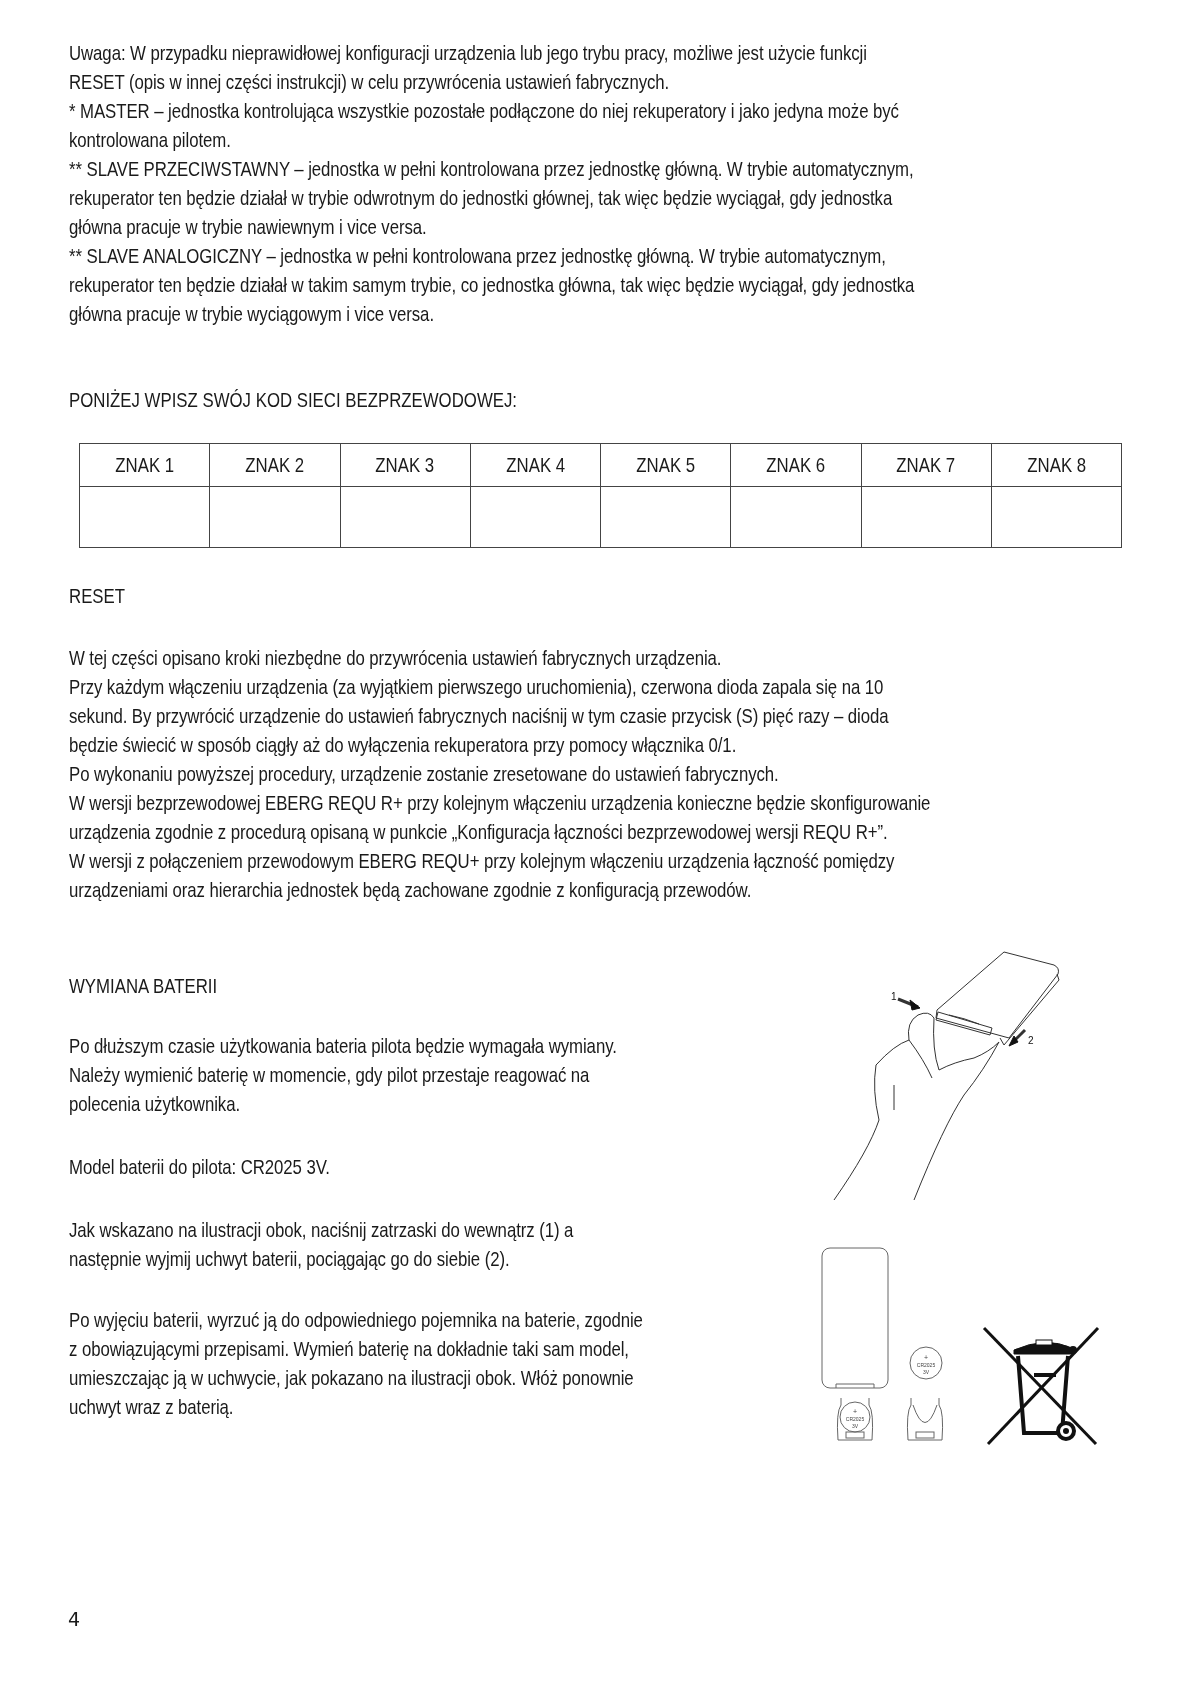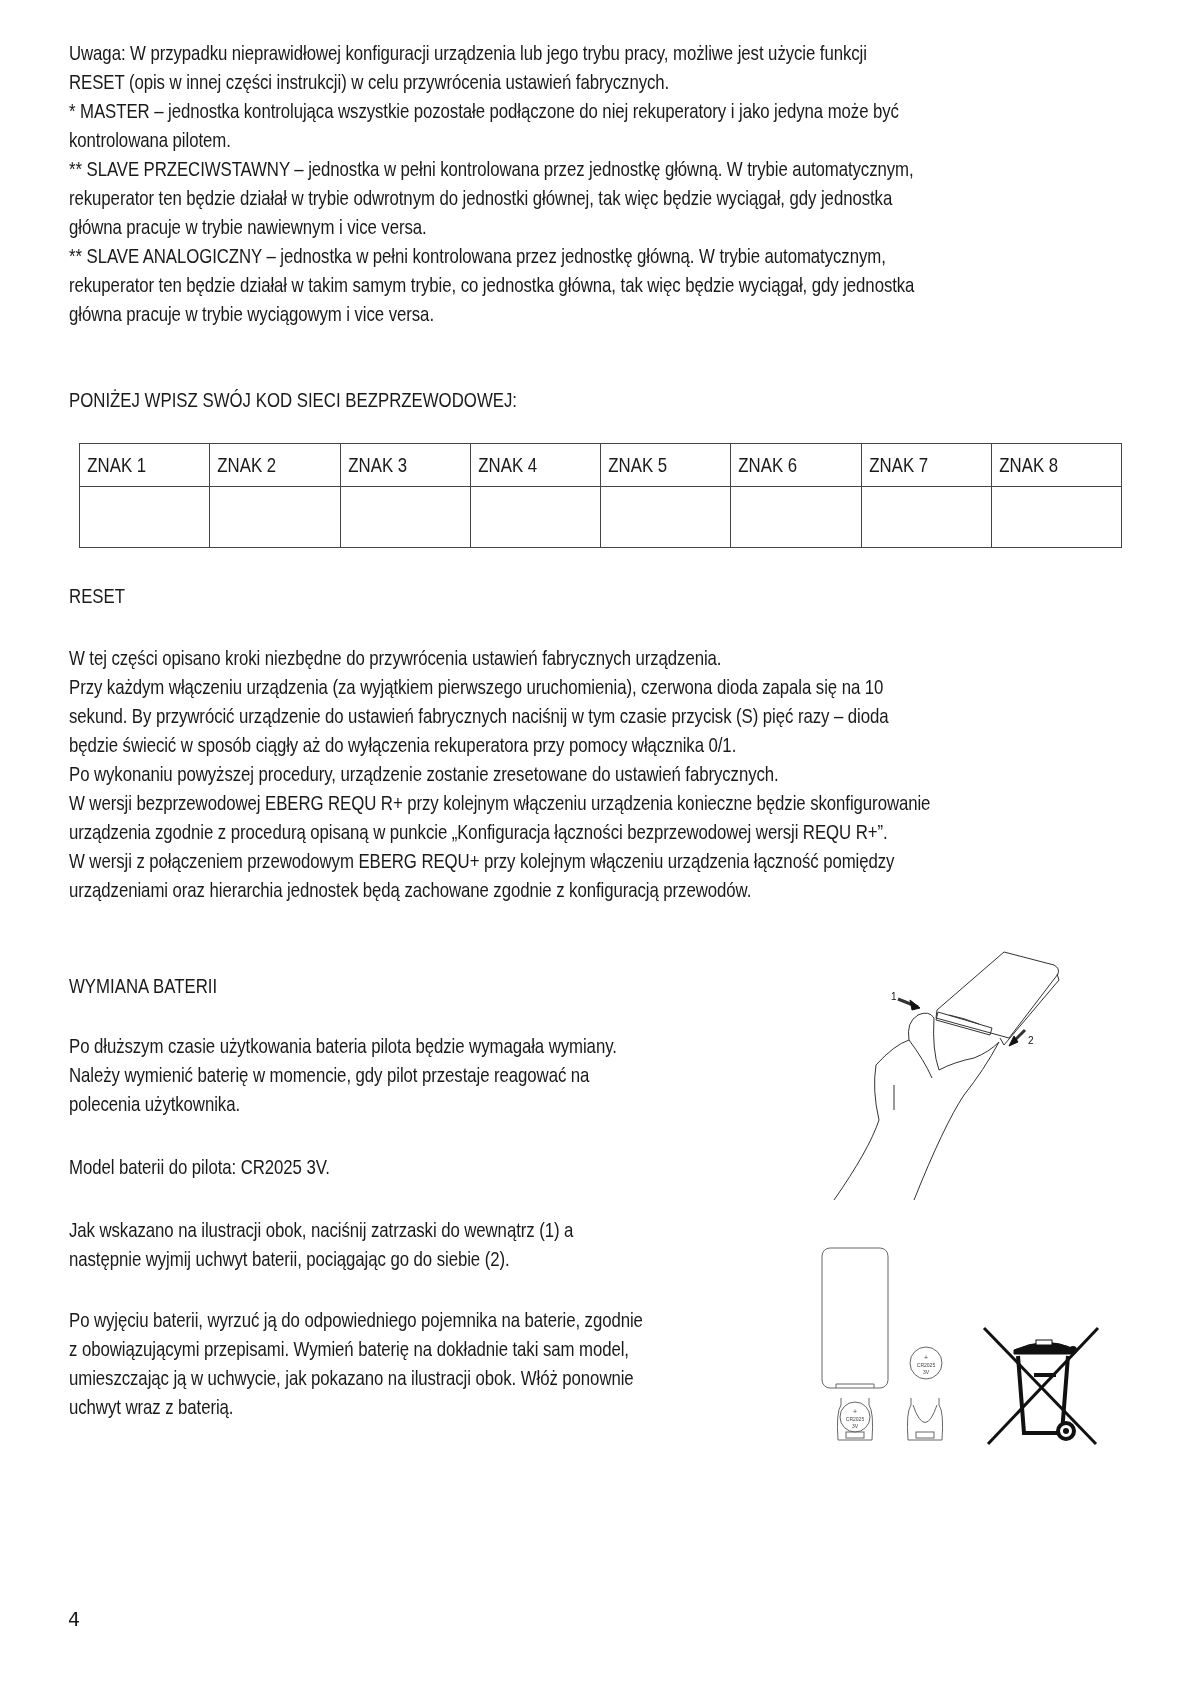--- a/index.html
+++ b/index.html
@@ -4,21 +4,21 @@
 <style>
   html, body { margin: 0; padding: 0; background: #ffffff; }
   body { width: 1191px; height: 1685px; position: relative; overflow: hidden;
          font-family: "Liberation Sans Narrow", "Liberation Sans", sans-serif; color: #1a1a1a; }
   .page { position: absolute; left: 4px; top: 0; width: 1191px; height: 1685px; }
   .txt { position: absolute; left: 65px; font-size: 21px; line-height: 29px;
          transform-origin: left top; transform: scaleX(0.80); white-space: nowrap; letter-spacing: -0.1px; }
   .p-line { display: block; height: 29px; }
   .heading { position: absolute; left: 65px; font-size: 21px; line-height: 29px; transform-origin: left top; transform: scaleX(0.80); white-space: nowrap; }
   table.code { position: absolute; left: 75px; top: 443px; width: 1043px; border-collapse: collapse; }
-  table.code td { border: 1.5px solid #444; height: 42px; padding: 0; }
+  table.code td { border: 1.5px solid #444; text-align: center; height: 42px; padding: 0; }
   table.code tr.inputs td { height: 60px; }
   table.code .hdr { display: inline-block; font-size: 21px; transform: scaleX(0.80); }
   .pagenum { position: absolute; left: 64px; top: 1608px; font-family: "DejaVu Sans", sans-serif; font-size: 19px; }
   .fig { position: absolute; }
 </style>
 </head>
 <body>
 
 <div class="page">
 

